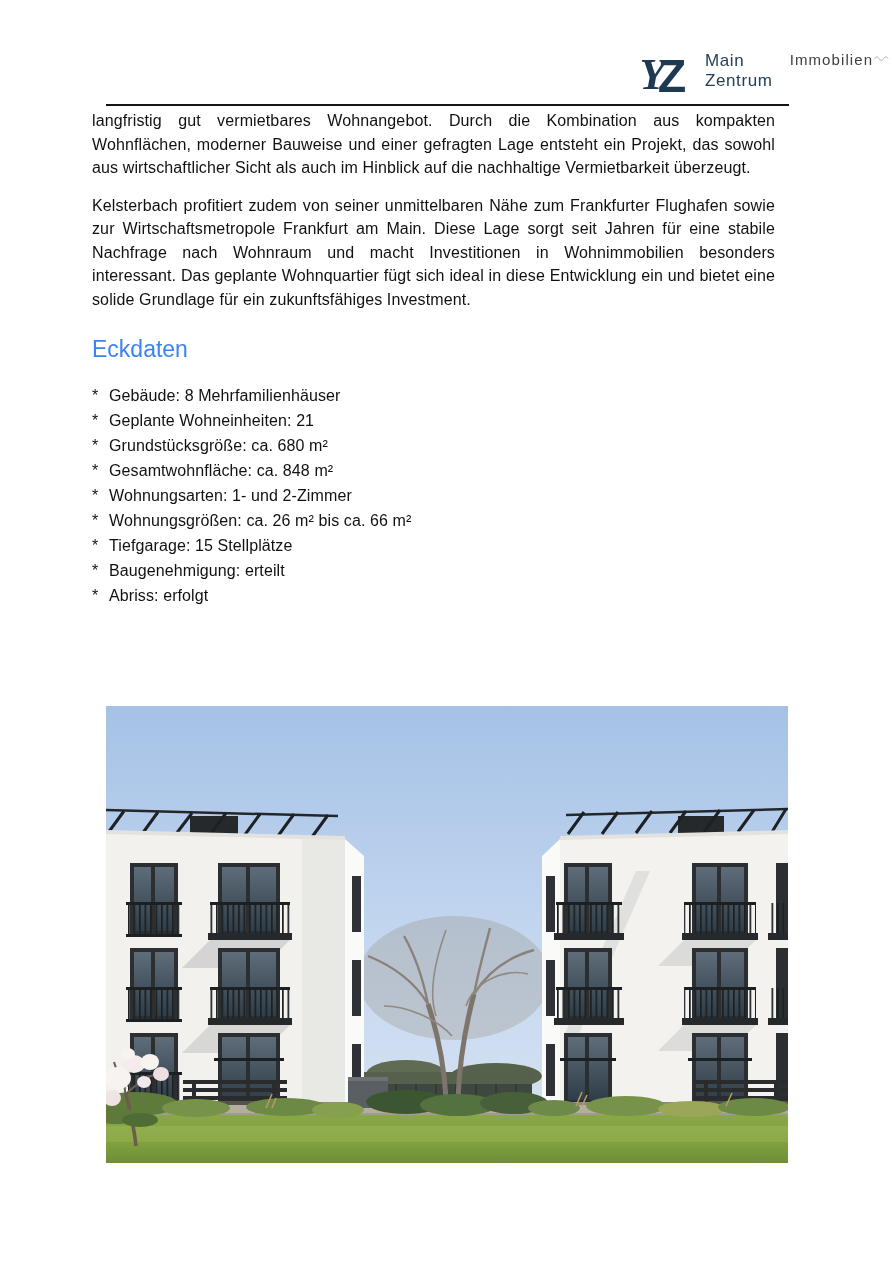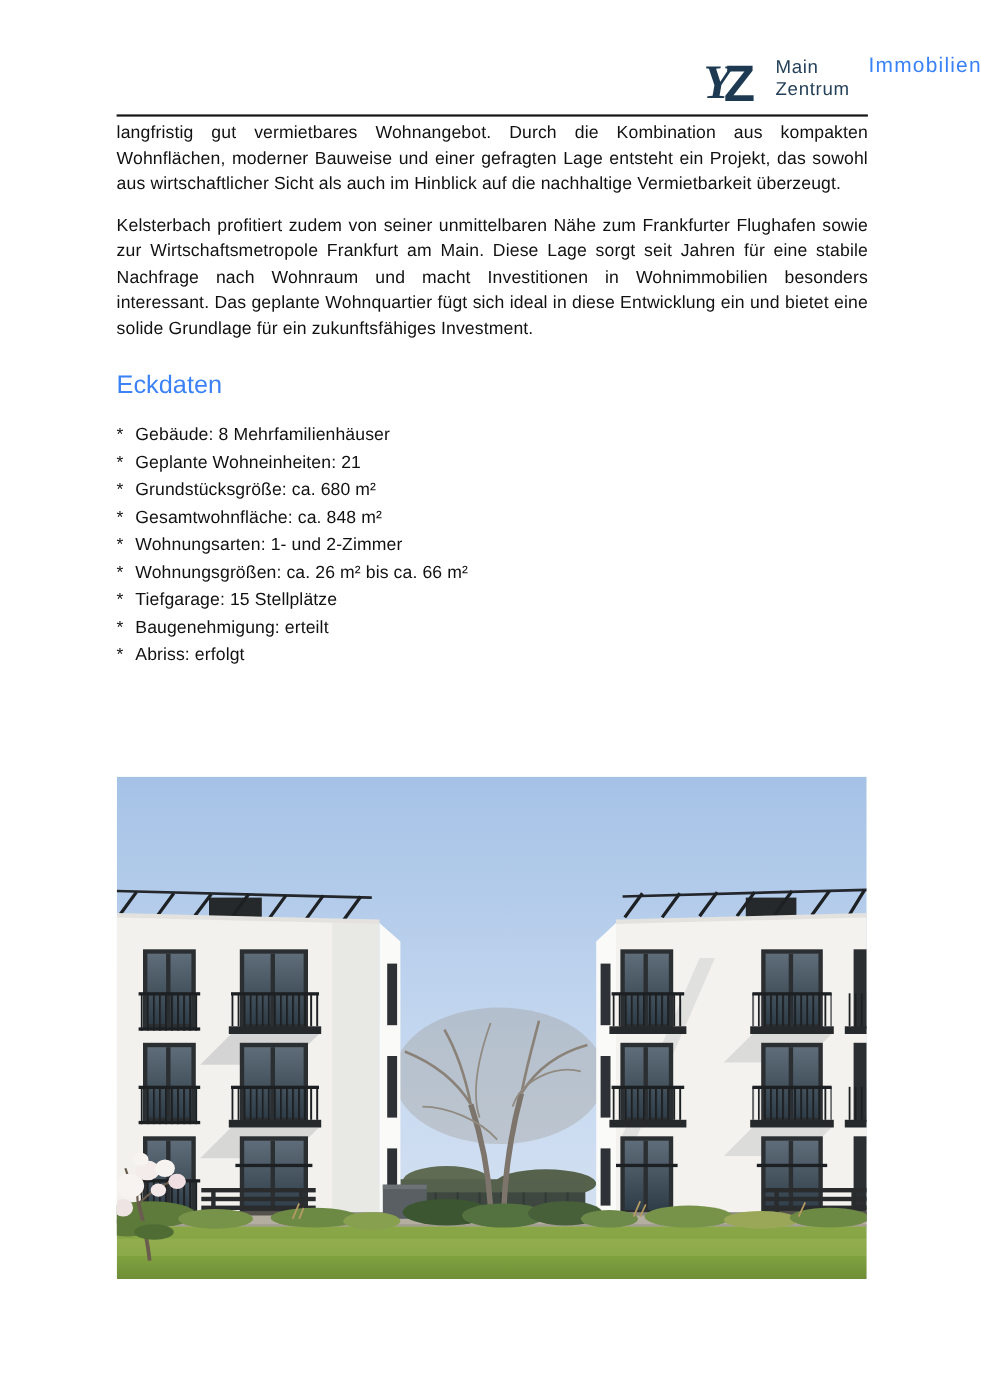--- a/index.html
+++ b/index.html
@@ -3,25 +3,25 @@
 <meta charset="utf-8">
 <style>
   html,body{margin:0;padding:0;background:#ffffff;}
   .page{position:relative;width:892px;height:1263px;background:#ffffff;overflow:hidden;
         font-family:"Liberation Sans",sans-serif;color:#111;}
   
   .logo{position:absolute;top:44px;left:642px;display:flex;align-items:flex-start;gap:7px;}
   .logo-icon{width:56px;height:56px;flex:0 0 auto;}
   .logo-text{display:flex;padding-top:7px;}
   .logo-name{font-size:17px;letter-spacing:.6px;color:#25415a;line-height:20px;}
-  .logo-sub{font-size:19px;letter-spacing:1.1px;color:#3b82f6;line-height:18px;}
+  .logo-sub{font-size:15px;letter-spacing:1.1px;color:#404040;line-height:18px;}
   .logo-script{margin-top:1px;}
   .divider{position:absolute;left:106px;top:104px;width:683px;height:0;border-top:2px solid #141414;}
   
-  .content{position:absolute;left:106px;top:109px;width:683px;}
+  .content{position:absolute;left:92px;top:109px;width:683px;}
   .content p{margin:0 0 14px 0;font-size:16px;line-height:23.5px;text-align:justify;letter-spacing:.12px;}
   .content h2{margin:24px 0 20px 0;font-size:23px;line-height:28px;font-weight:400;color:#3b82f6;}
   ul.facts{list-style:none;margin:0;padding:0;}
   ul.facts li{position:relative;padding-left:17px;font-size:16px;line-height:25px;letter-spacing:.1px;}
   ul.facts .bullet{position:absolute;left:0;top:0;}
   
   .photo{position:absolute;left:106px;top:706px;width:682px;height:457px;overflow:hidden;}
   .photo svg{display:block;}
 </style>
 </head>

